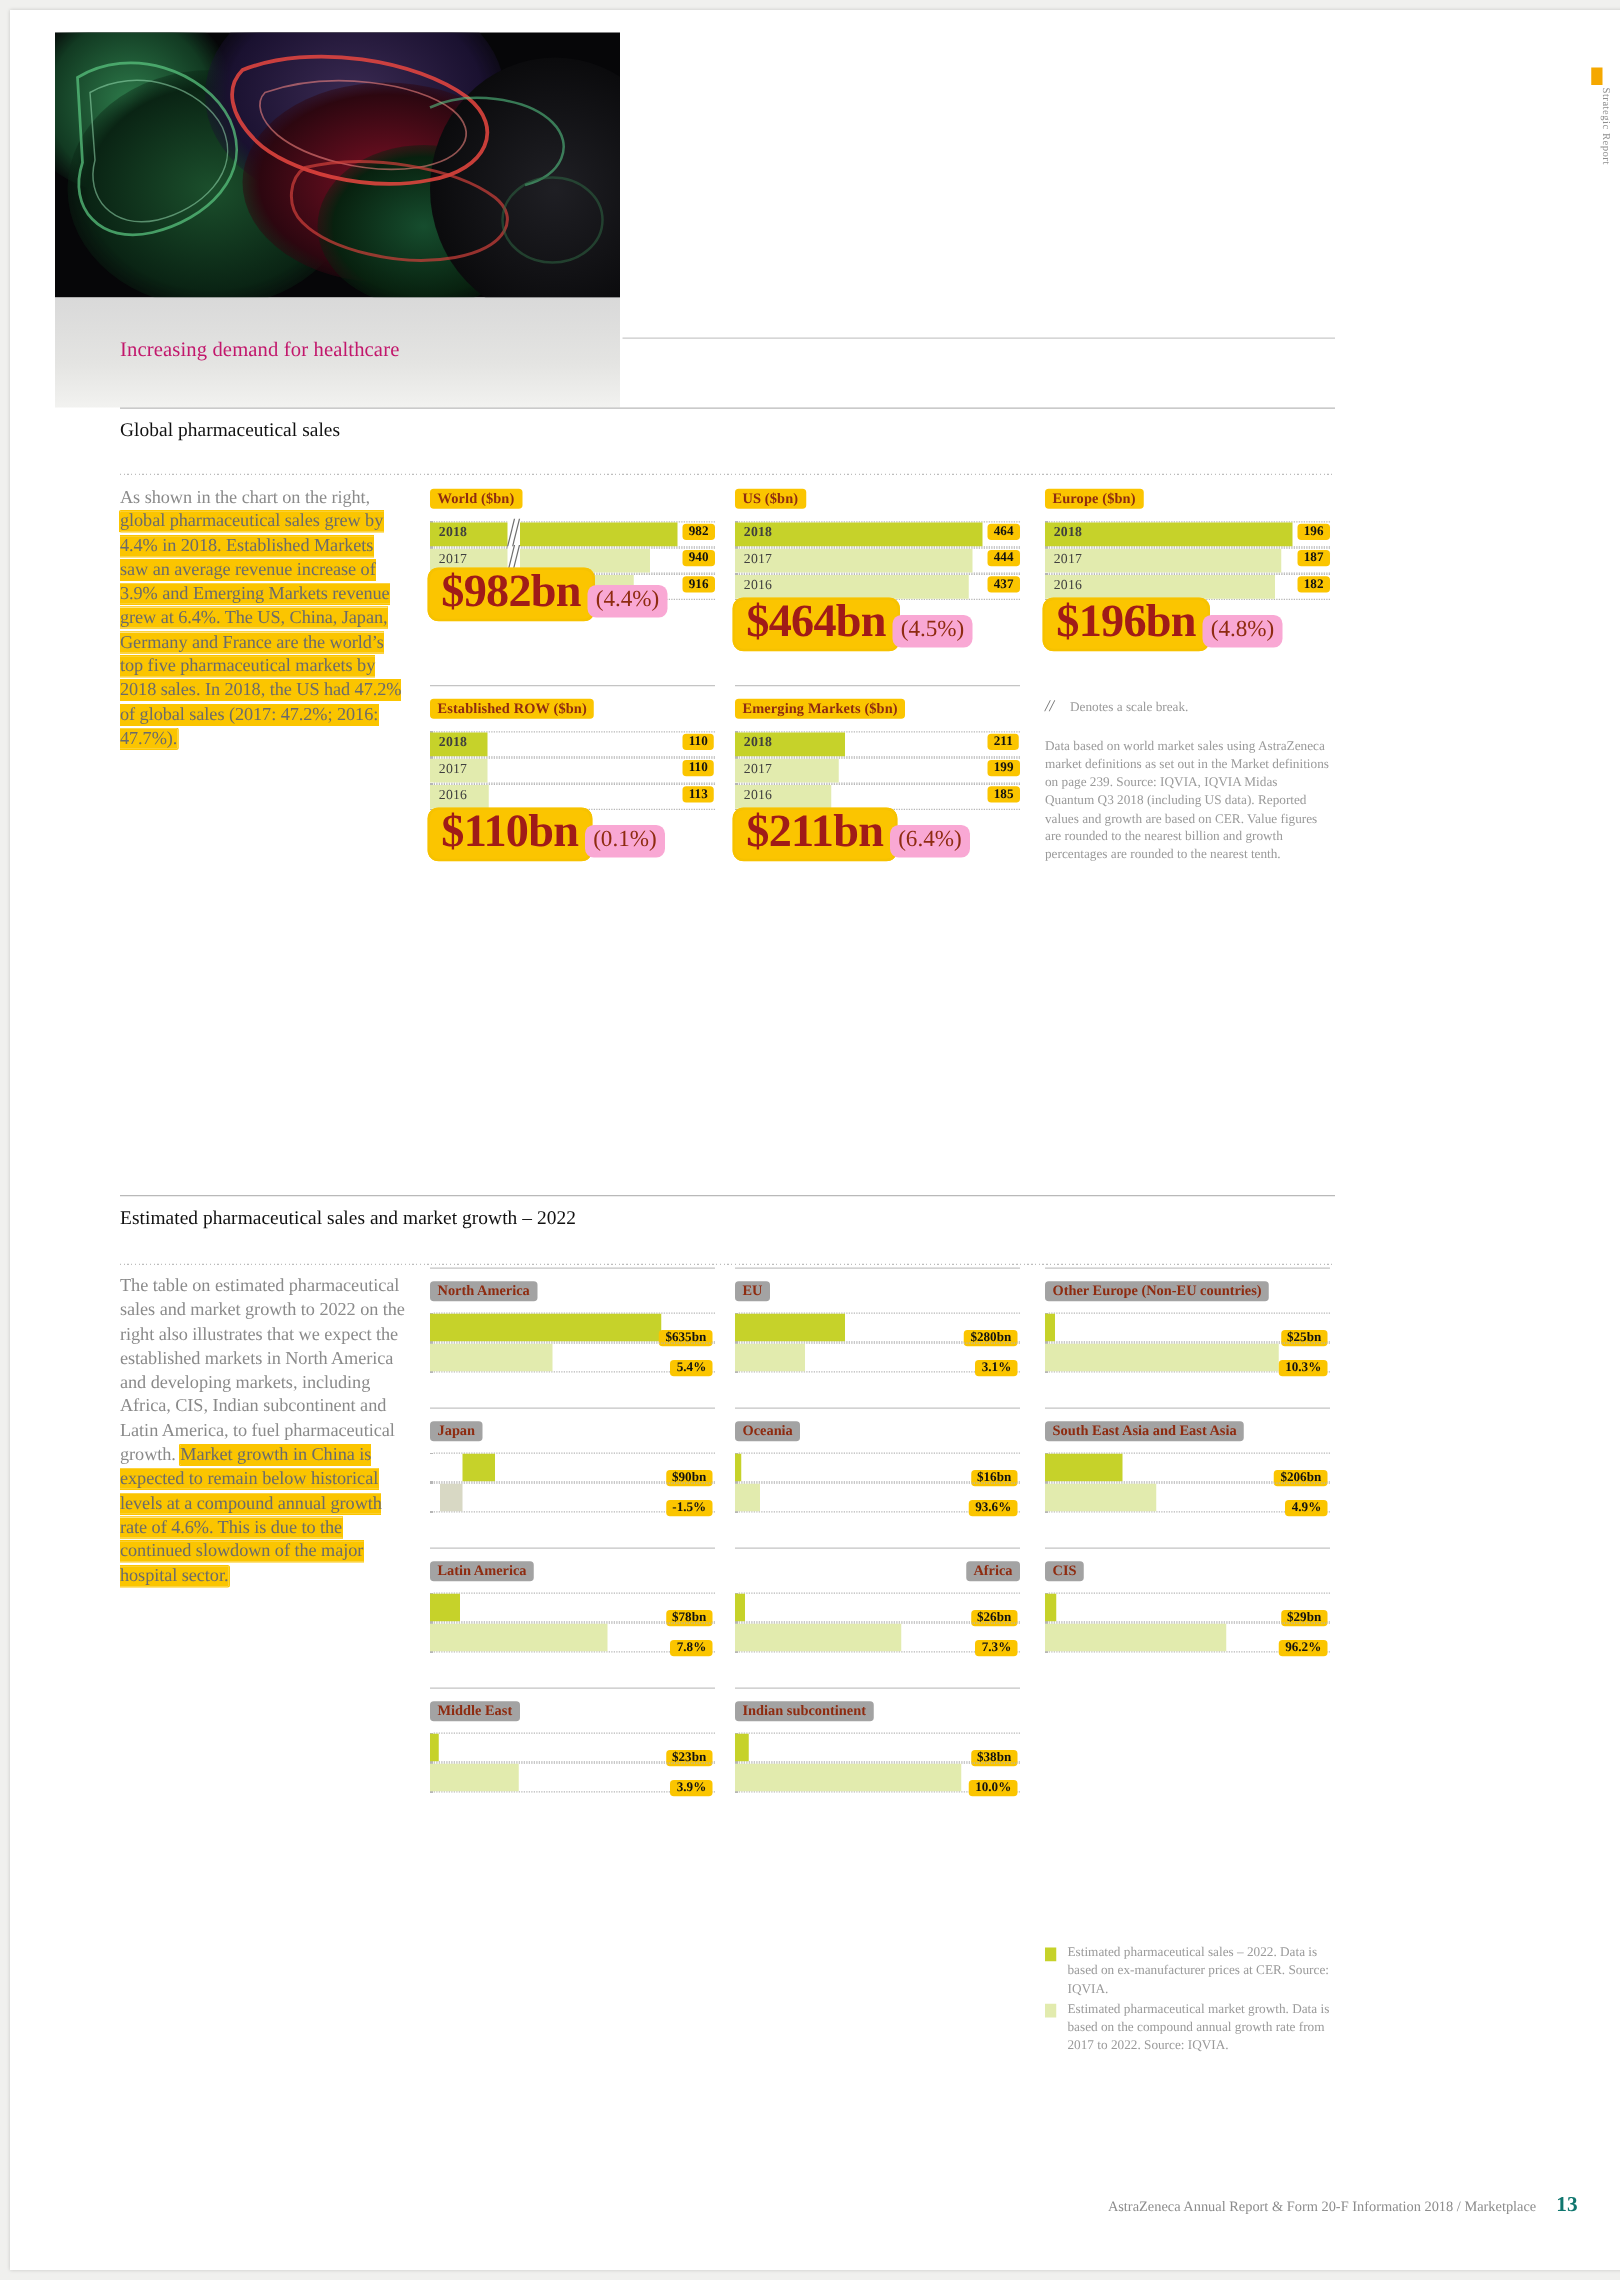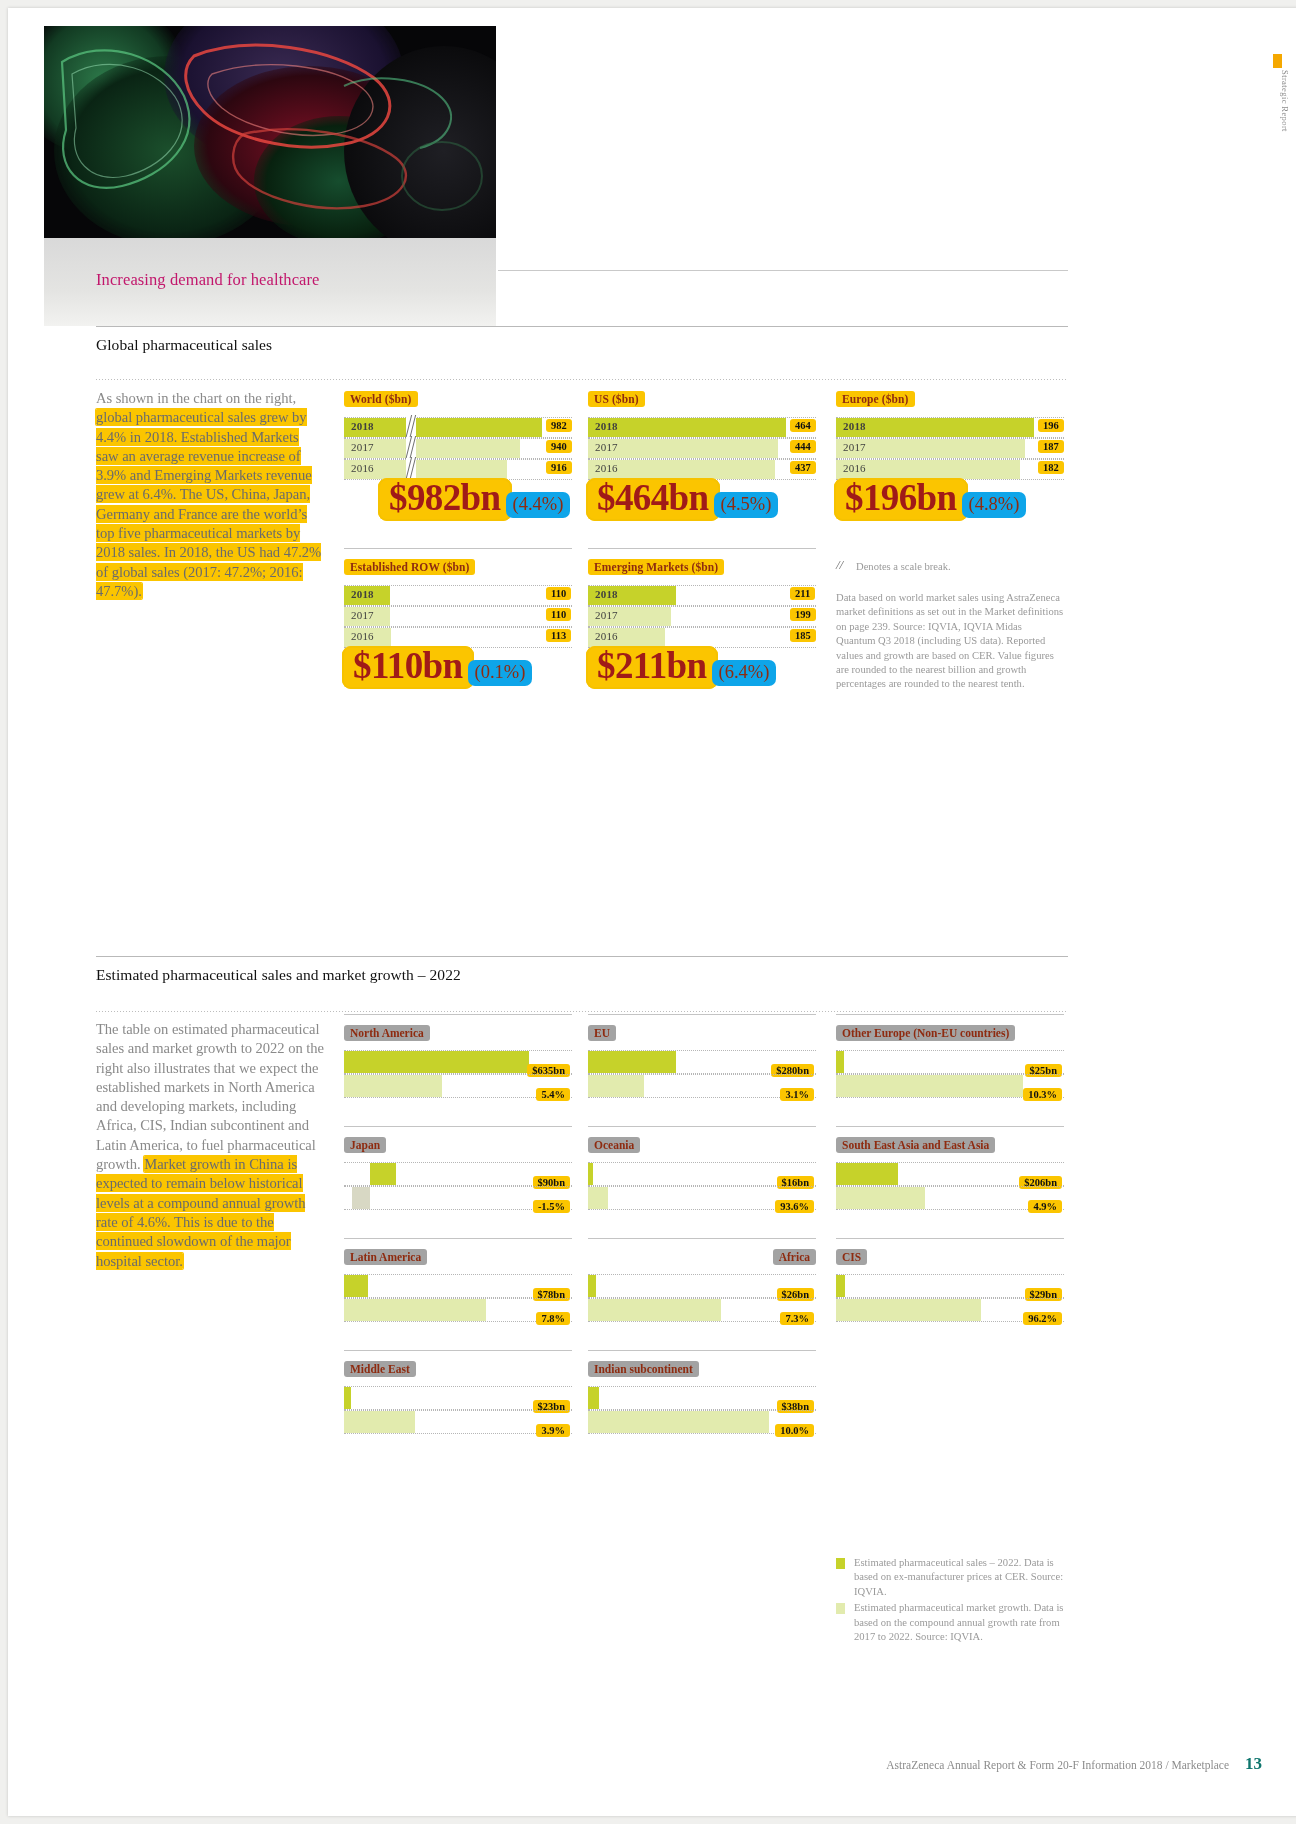--- a/index.html
+++ b/index.html
@@ -110,21 +110,21 @@
     position:absolute;display:flex;align-items:flex-end;
   }
   .bigfig .amt{
     background:#fbc500;color:#a01b18;
     font-size:37px;font-weight:bold;
     padding:2px 11px 5px 11px;border-radius:9px;
     line-height:36px;letter-spacing:-.6px;
     box-shadow:inset 0 0 0 2px #f6c200;
   }
   .bigfig .pct{
-    background:#0ea5e9;color:#8e2b10;
+    background:#f9a8d4;color:#8e2b10;
     font-size:18.5px;
     padding:2px 7px 4px 7px;border-radius:7px;
     margin-left:-6px;margin-bottom:3px;line-height:20px;
   }
 
   
   .fn{
     position:absolute;width:228px;
     font-size:10.6px;line-height:14.4px;color:#9a9a9a;
   }
@@ -220,21 +220,21 @@
       </div>
       <div class="row3">
         <div class="track"></div>
         <div class="bar" style="width:163px;background:#e2ebae;"></div>
         <div class="brk" style="left:62px;"></div>
         <span class="yr" style="font-weight:normal;">2016</span>
         <span class="val" style="left:202px;">916</span>
       </div>
     </div>
   </div>
-  <div class="bigfig" style="left:334px;top:470px;margin-left:36px;">
+  <div class="bigfig" style="left:334px;top:446px;">
     <span class="amt">$982bn</span>
     <span class="pct">(4.4%)</span>
   </div>
 
   <div class="panel" style="left:580px;top:381px;width:228px;">
     <span class="panel-title">US ($bn)</span>
     <div class="chart3">
       <div class="row3">
         <div class="track"></div>
         <div class="bar" style="width:198px;background:#c6d22a;"></div>

